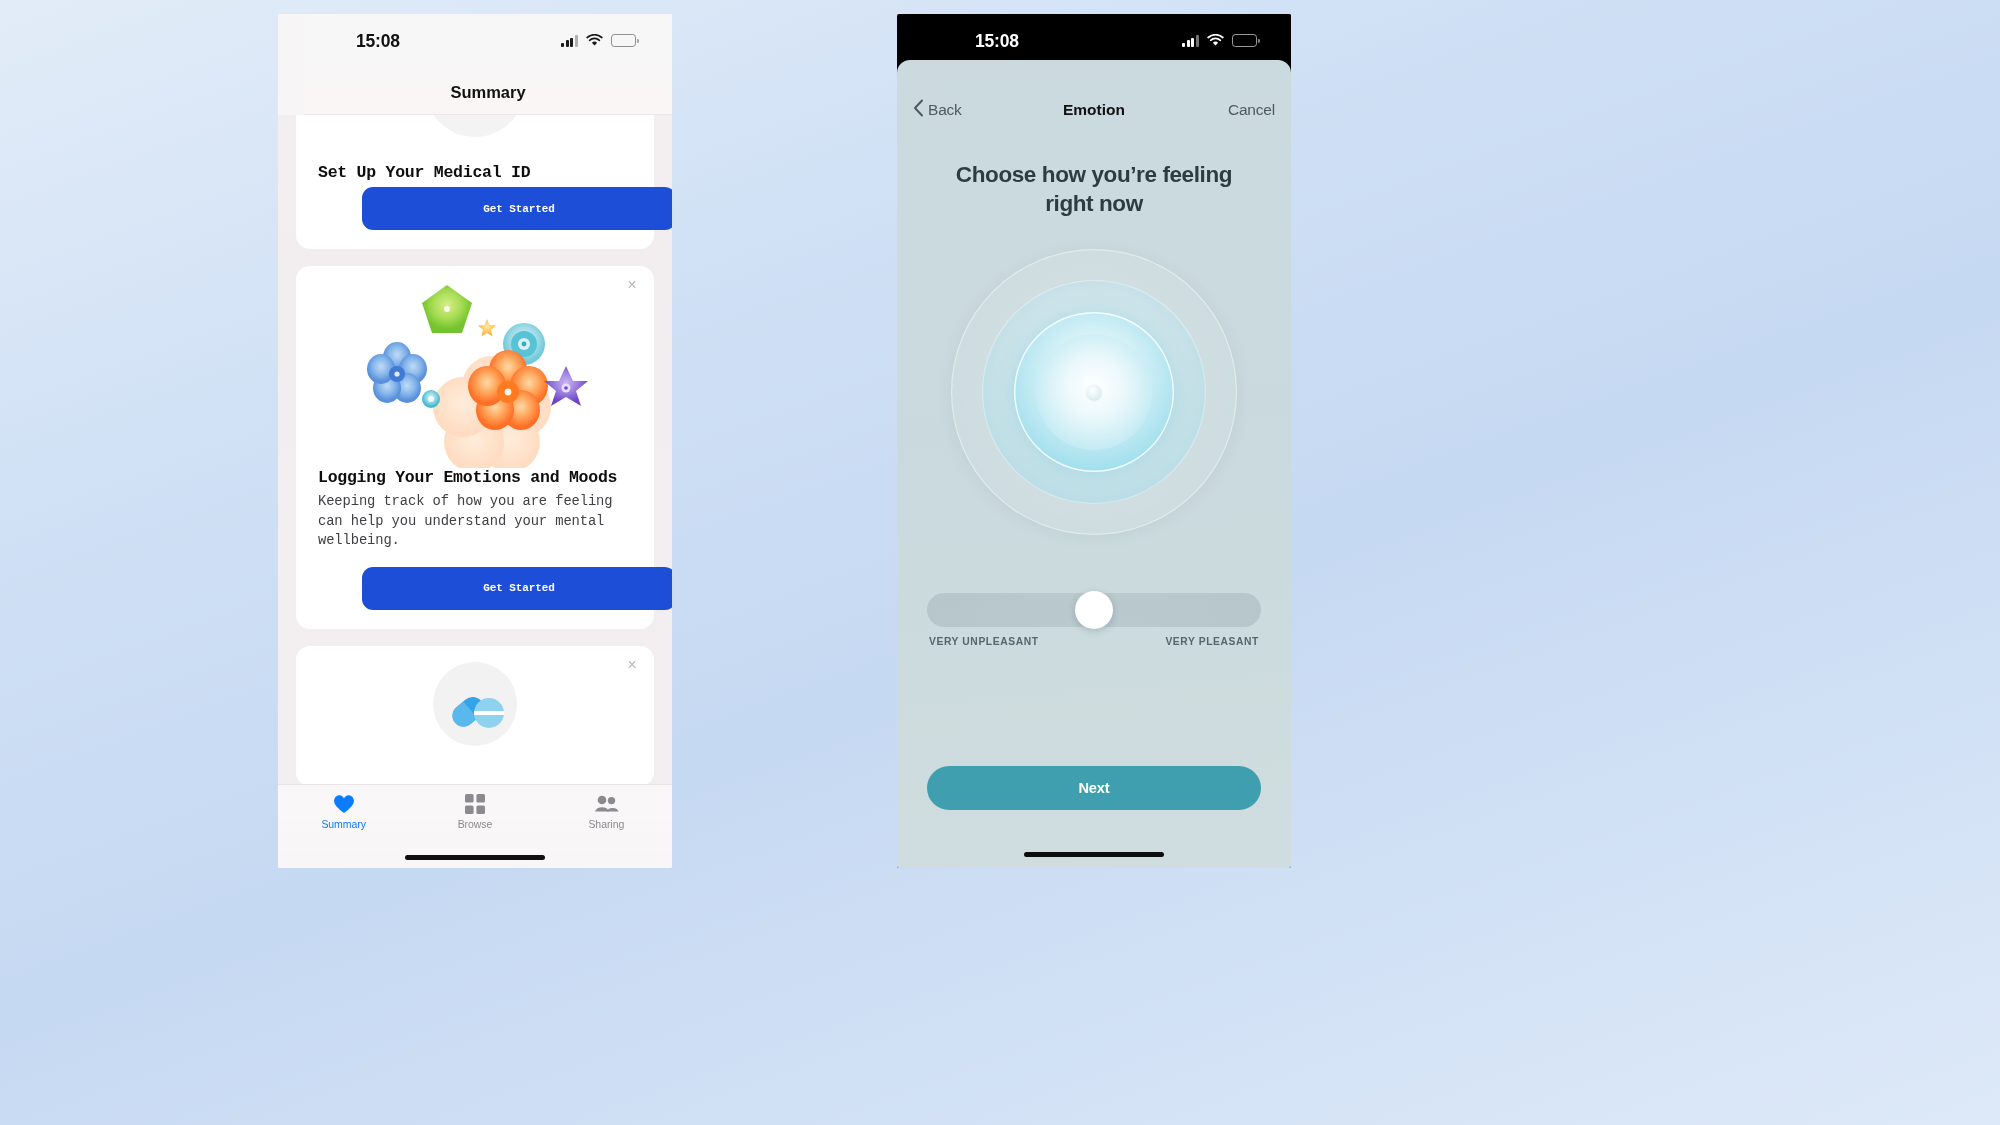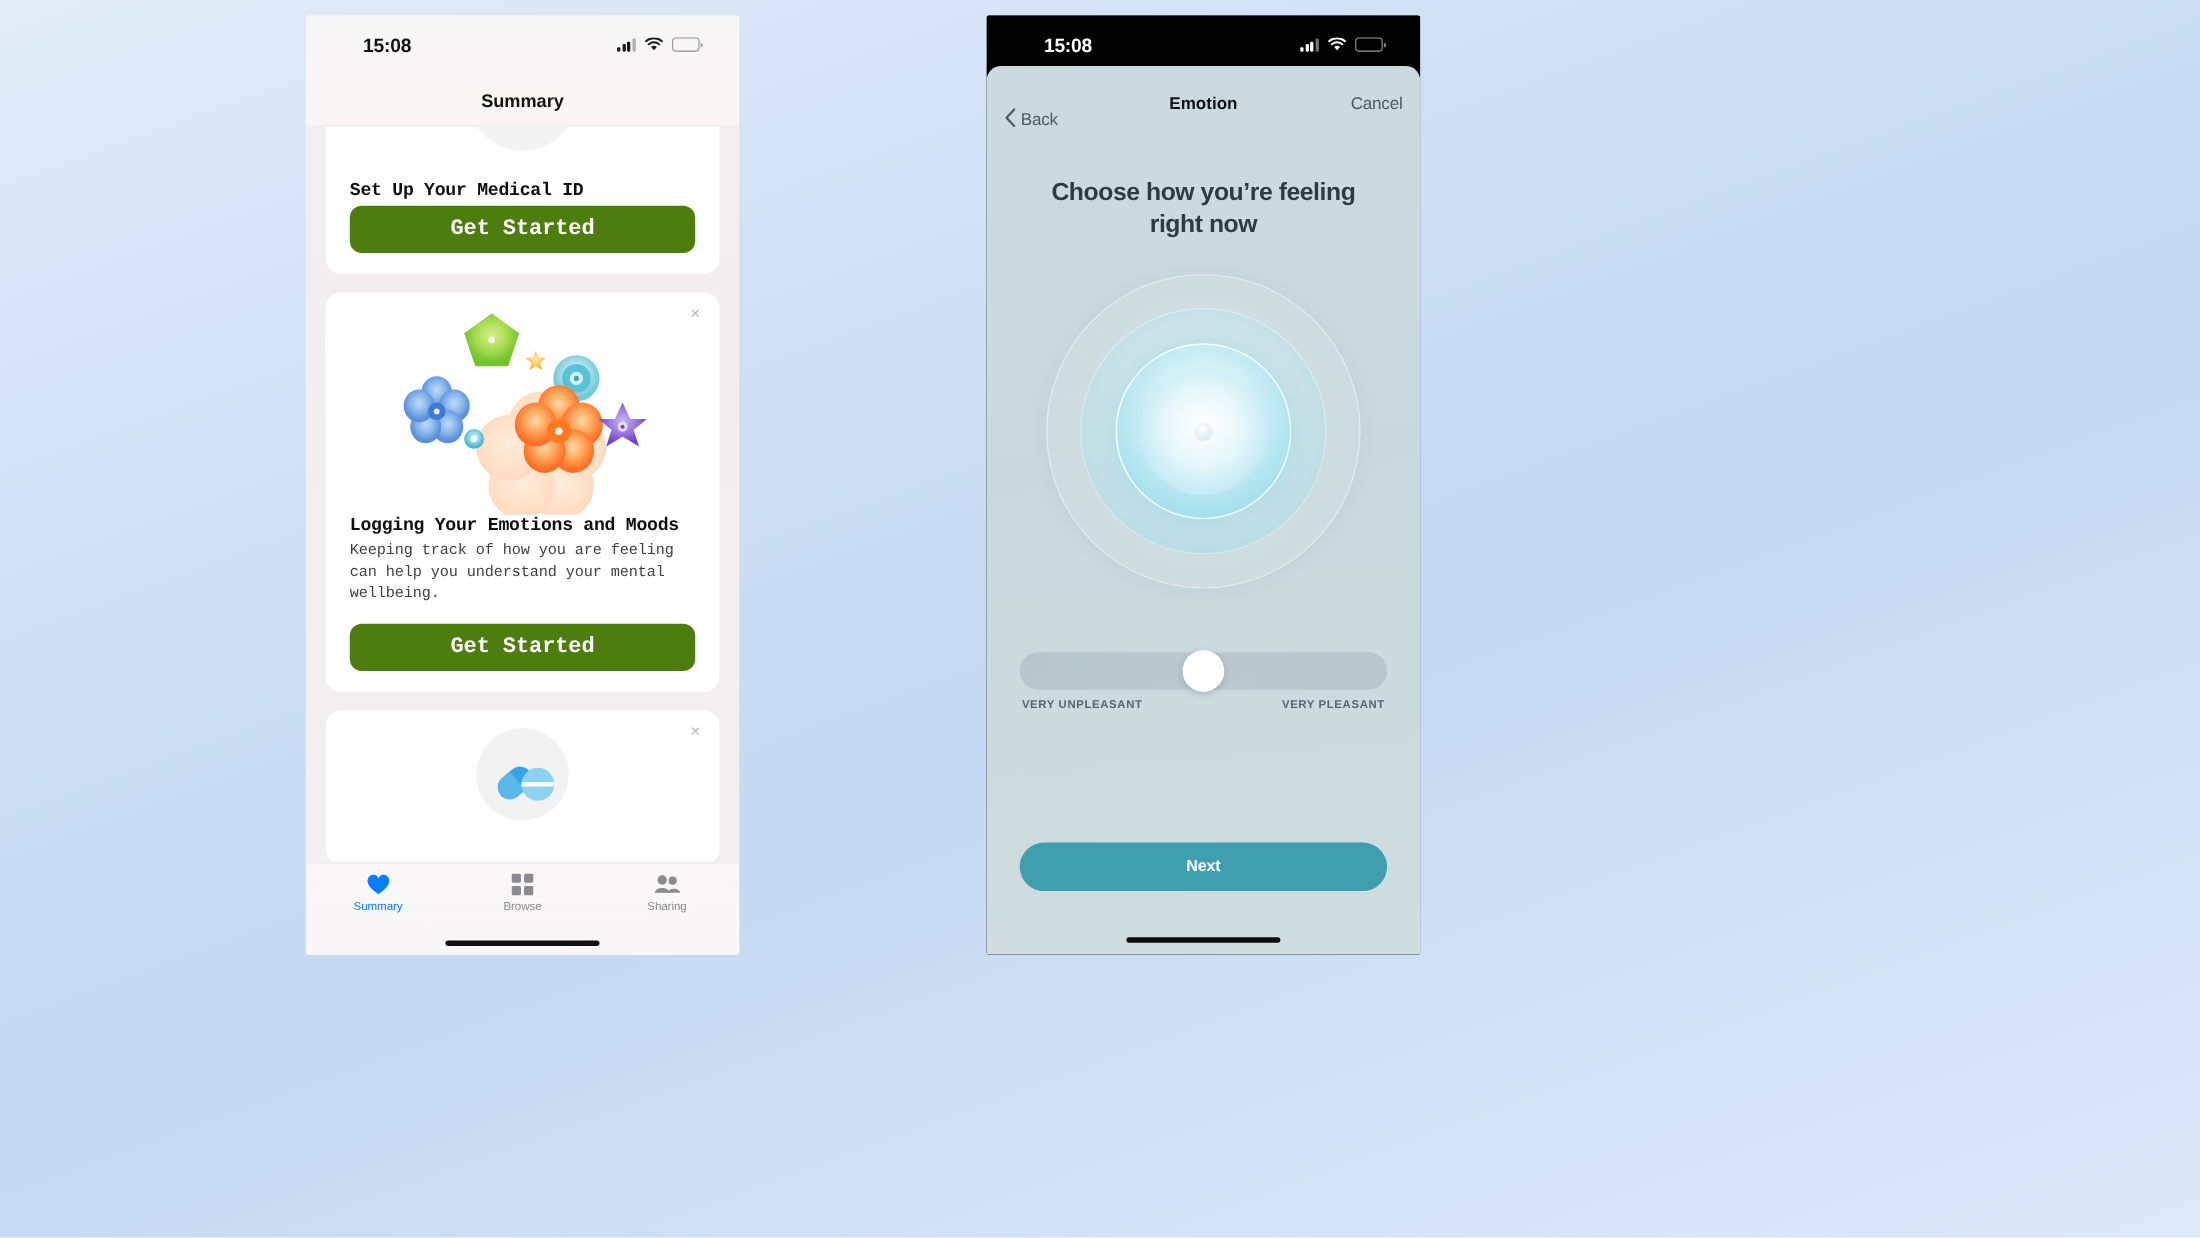--- a/index.html
+++ b/index.html
@@ -13,20 +13,21 @@
 
   body {
     background: linear-gradient(160deg, #e2ecf8 0%, #cfe0f5 30%, #c6d9f2 55%, #dde9f8 100%);
     position: relative;
   }
 
   
   .phone {
     position: absolute;
     overflow: hidden;
+    padding-left: 26px;
   }
 
   #phone-left {
     left: 278px;
     top: 14px;
     width: 394px;
     height: 854px;
     background: #f7f5f6;
     border-radius: 2px;
   }
@@ -147,30 +148,31 @@
   .card-desc {
     font-size: 13.8px;
     line-height: 1.42;
     color: #3f3f44;
     letter-spacing: -0.1px;
     margin-bottom: 16px;
   }
   .btn-primary {
     display: block;
     width: 100%;
-    background: #4d7c0f;
+    background: #1d4ed8;
     color: #fff;
     border: none;
     border-radius: 11px;
     height: 43px;
-    font-size: 20px;
+    font-size: 11px;
     font-weight: bold;
     font-family: inherit;
     cursor: pointer;
     letter-spacing: -0.1px;
+    margin-left: 44px;
   }
 
   
   #card-medical-id { margin-top: 0; border-radius: 0 0 14px 14px; padding-top: 0; }
   #card-medical-id .hero { height: 36px; position: relative; overflow: hidden; }
   .medid-circle {
     position: absolute;
     left: 50%; top: -78px;
     transform: translateX(-50%);
     width: 100px; height: 100px;
@@ -251,20 +253,21 @@
     position: absolute;
     top: 46px; left: 0; right: 0; bottom: 0;
     background: linear-gradient(175deg, #ccdade 0%, #cbdade 16%, #c9d9dd 45%, #ccdbdd 72%, #d0dde0 100%);
     border-radius: 13px 13px 0 0;
     overflow: hidden;
   }
 
   .r-navbar {
     height: 47px;
     display: flex;
+    align-items: center;
     justify-content: space-between;
     padding: 0 16px;
     position: relative;
     margin-top: 26px;
   }
   .r-back { display: flex; align-items: center; gap: 4px; cursor: pointer; }
   .r-back-label { font-size: 15.5px; color: #4e5a5e; letter-spacing: -0.2px; }
   .r-navtitle {
     position: absolute;
     left: 0; right: 0;

